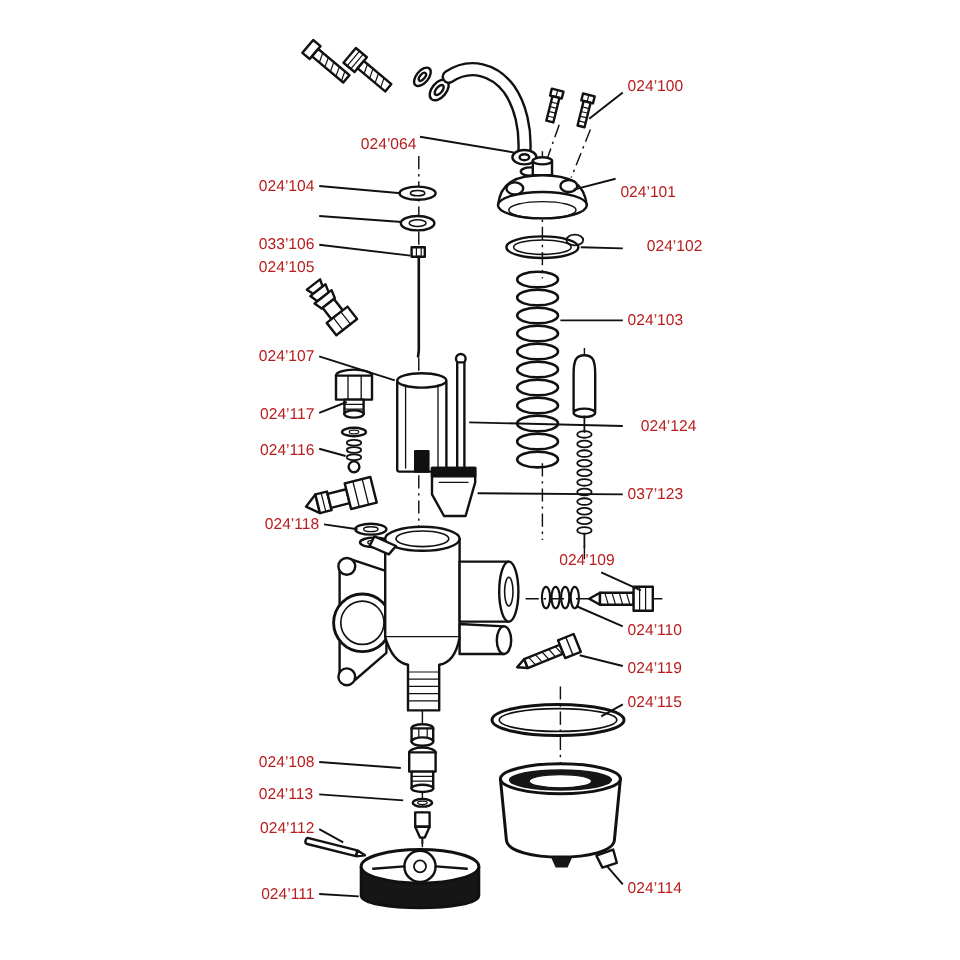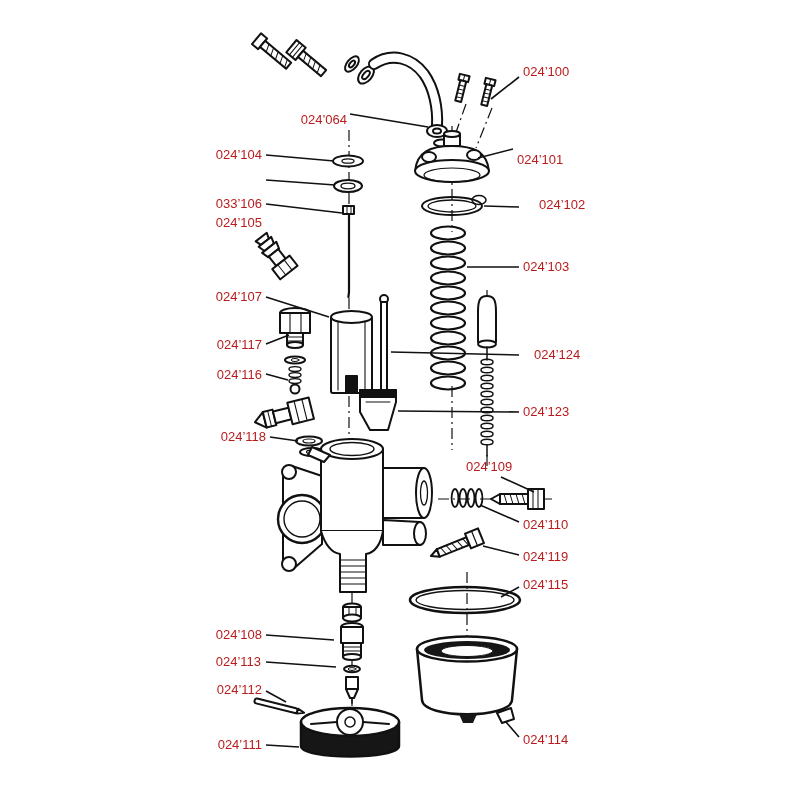--- a/index.html
+++ b/index.html
@@ -344,20 +344,20 @@
       <span class="label right" style="left: 266px; top: 437px;">024’118</span>
       <span class="label right" style="left: 262px; top: 635px;">024’108</span>
       <span class="label right" style="left: 261px; top: 662px;">024’113</span>
       <span class="label right" style="left: 262px; top: 690px;">024’112</span>
       <span class="label right" style="left: 262px; top: 745px;">024’111</span>
       <span class="label left" style="left: 523px; top: 72px;">024’100</span>
       <span class="label left" style="left: 517px; top: 160px;">024’101</span>
       <span class="label left" style="left: 523px; top: 205px; margin-left: 16px;">024’102</span>
       <span class="label left" style="left: 523px; top: 267px;">024’103</span>
       <span class="label left" style="left: 505px; top: 355px; margin-left: 29px;">024’124</span>
-      <span class="label left" style="left: 523px; top: 412px;">024’123</span>
+      <span class="label left" style="left: 523px; top: 412px;">037’123</span>
       <span class="label left" style="left: 466px; top: 467px; text-align: center;">024’109</span>
       <span class="label left" style="left: 523px; top: 525px;">024’110</span>
       <span class="label left" style="left: 523px; top: 557px;">024’119</span>
       <span class="label left" style="left: 523px; top: 585px;">024’115</span>
       <span class="label left" style="left: 523px; top: 740px;">024’114</span>
     </div>
 </div>
 
 </body></html>

